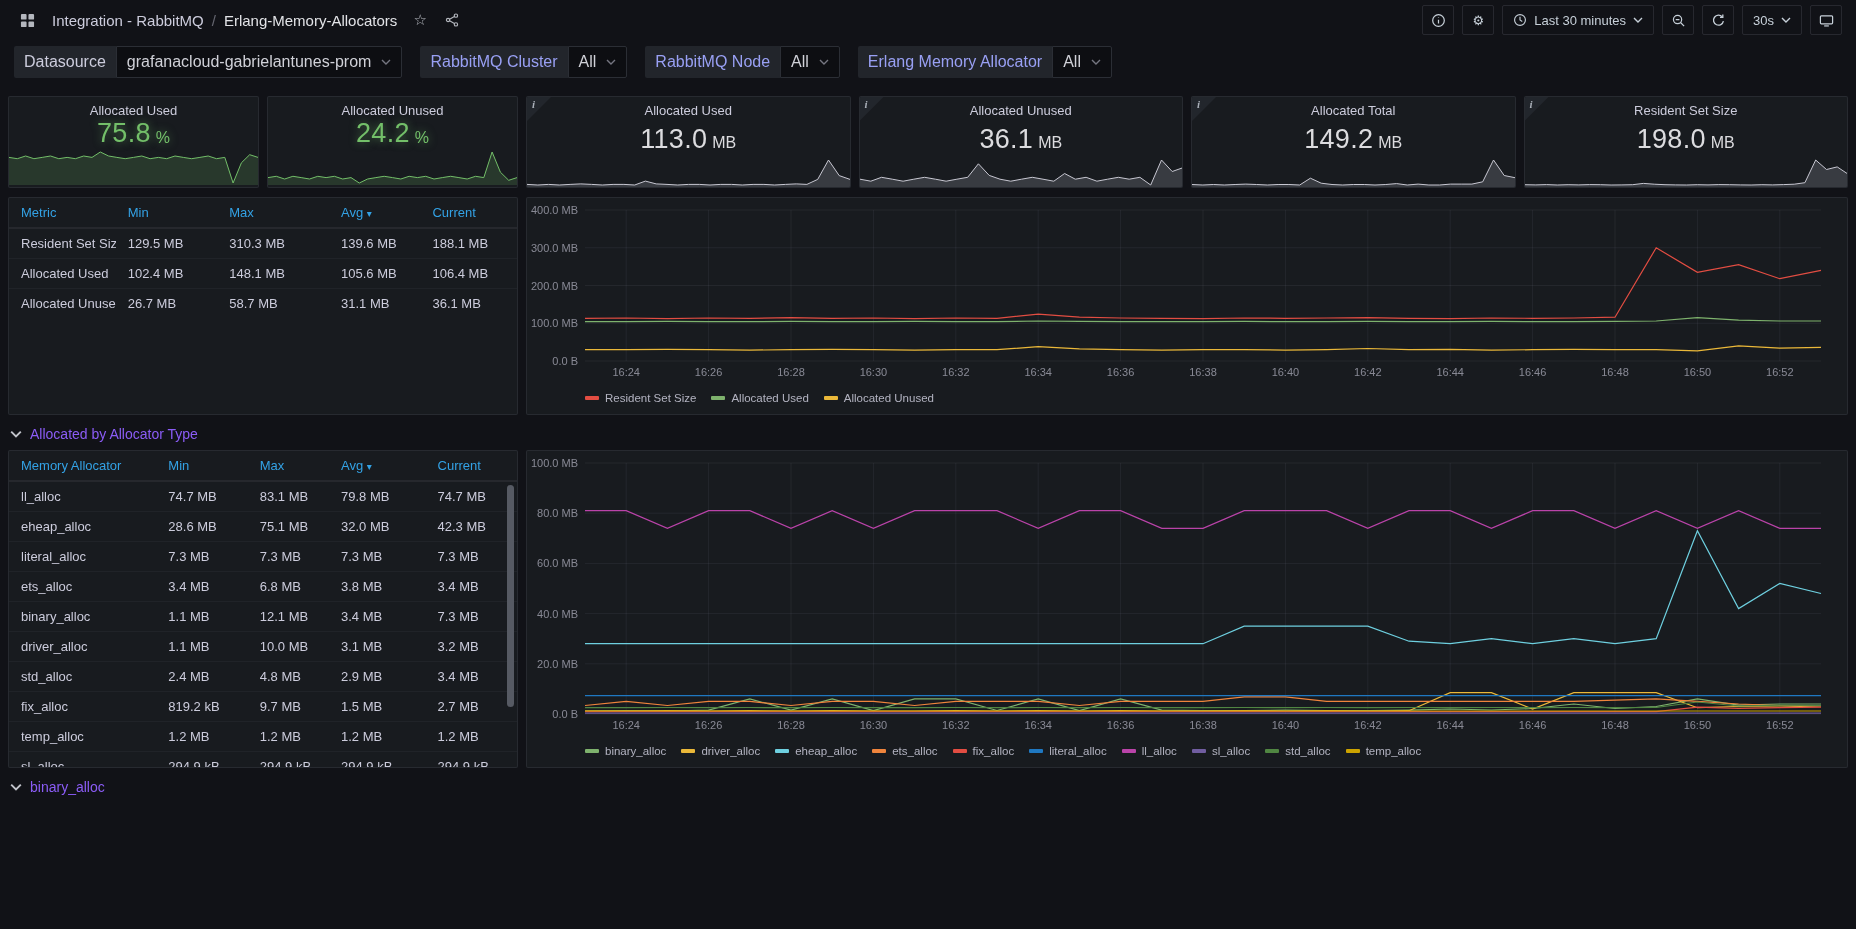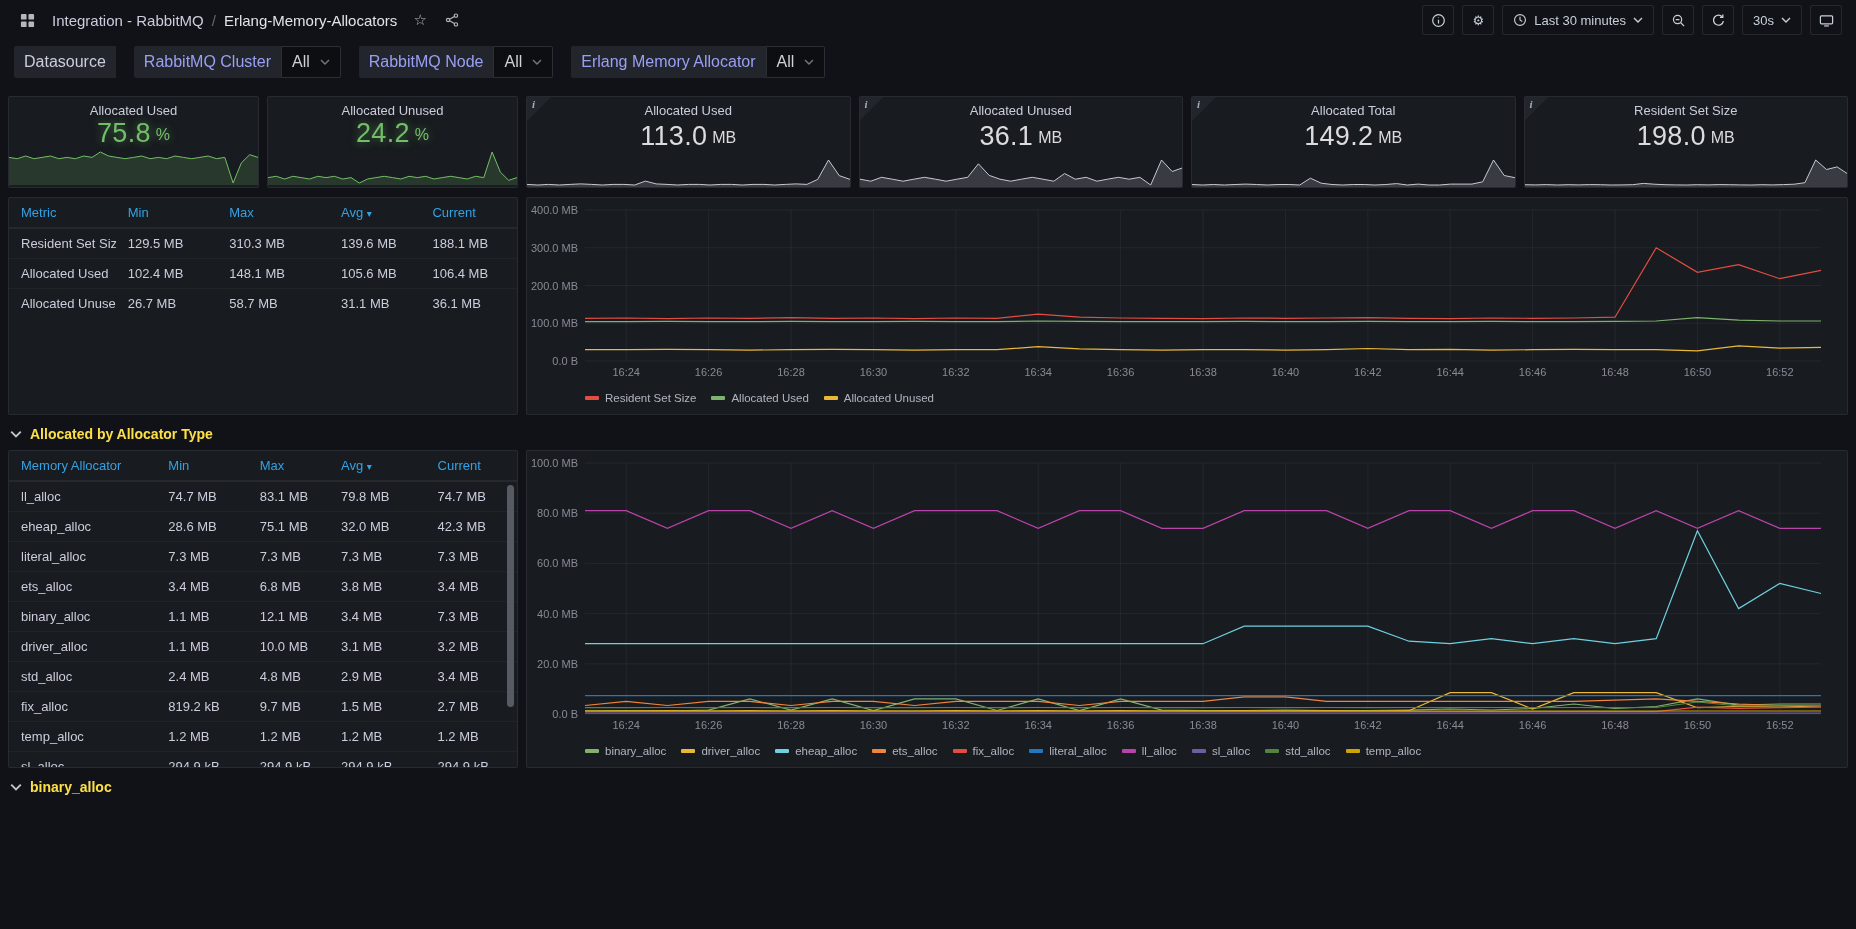--- a/index.html
+++ b/index.html
@@ -34,21 +34,21 @@
   .dash{padding:12px 8px}
   .row{display:flex;gap:8px}
   .panel{background:#181b1f;border:1px solid rgba(204,204,220,.09);border-radius:2px;position:relative;overflow:hidden}
 
   
   .row-top{height:92px}
   .stat-panel{display:flex;flex-direction:column}
   .gauge-panel{width:251px;flex:none}
   .statw{flex:1}
   .panel-title{text-align:center;padding-top:6px;font-size:13px;color:#ccccdc;height:24px;cursor:pointer;white-space:nowrap}
-  .stat-value{flex:1;display:flex;justify-content:center;gap:5px}
+  .stat-value{flex:1;display:flex;align-items:center;justify-content:center;gap:5px}
   .stat-num{font-size:27px;font-weight:500;color:#dcdcdf;letter-spacing:.3px}
   .stat-unit{font-size:16px;font-weight:500;color:#dcdcdf;padding-top:8px}
   .green .stat-num,.green .stat-unit{color:#73bf69;text-shadow:0 0 9px rgba(115,191,105,.55)}
   .spark{height:38px;width:100%}
   .spark.small{height:30px}
   .info-corner{position:absolute;top:0;left:0;width:24px;height:24px;background:#22262c;
                clip-path:polygon(0 0,100% 0,0 100%);z-index:2;cursor:pointer}
   .info-corner span{position:absolute;top:1px;left:5px;font:italic 600 11px "Liberation Serif",serif;color:#a9afb8}
 
   
@@ -73,21 +73,21 @@
   .t1 th:nth-child(2),.t1 td:nth-child(2){width:20%}
   .t1 th:nth-child(3),.t1 td:nth-child(3){width:22%}
   .t1 th:nth-child(4),.t1 td:nth-child(4){width:18%}
   .t2 th:nth-child(1),.t2 td:nth-child(1){width:29%}
   .t2 th:nth-child(2),.t2 td:nth-child(2){width:18%}
   .t2 th:nth-child(3),.t2 td:nth-child(3){width:16%}
   .t2 th:nth-child(4),.t2 td:nth-child(4){width:19%}
   .scroll-thumb{position:absolute;right:3px;top:34px;width:7px;height:222px;background:#565a63;border-radius:4px;cursor:grab}
 
   
-  .row-title{display:flex;align-items:center;gap:8px;margin:9px 2px 6px;font-size:14px;font-weight:700;color:#fde047;cursor:pointer;height:20px}
+  .row-title{display:flex;align-items:center;gap:8px;margin:9px 2px 6px;font-size:14px;font-weight:400;color:#8b5cf6;cursor:pointer;height:20px}
   .row-title .chev{color:#c2c4cb}
 </style>
 </head>
 <body>
 
 <header class="navbar">
   <button class="flat-btn">
     <svg width="15" height="15" viewBox="0 0 16 16" fill="currentColor">
         <rect x="1" y="1" width="6" height="6" rx="1"></rect>
         <rect x="9" y="1" width="6" height="6" rx="1"></rect>
@@ -150,20 +150,26 @@
           <rect x="1.5" y="3" width="13" height="8.5" rx="1"></rect>
           <path d="M5.5 13.8h5"></path>
         </svg>
     </button>
   </div>
 </header>
 
 <div class="submenu">
   <div class="var">
     <span class="var-label">Datasource</span>
+    <span class="var-value">
+      <span>grafanacloud-gabrielantunes-prom</span>
+      <svg class="chev" width="10" height="6" viewBox="0 0 10 6" fill="none" stroke="currentColor" stroke-width="1.4">
+          <path d="M1 1l4 4 4-4"></path>
+        </svg>
+    </span>
   </div>
   <div class="var">
     <span class="var-label accent">RabbitMQ Cluster</span>
     <span class="var-value">
       <span>All</span>
       <svg class="chev" width="10" height="6" viewBox="0 0 10 6" fill="none" stroke="currentColor" stroke-width="1.4">
           <path d="M1 1l4 4 4-4"></path>
         </svg>
     </span>
   </div>

